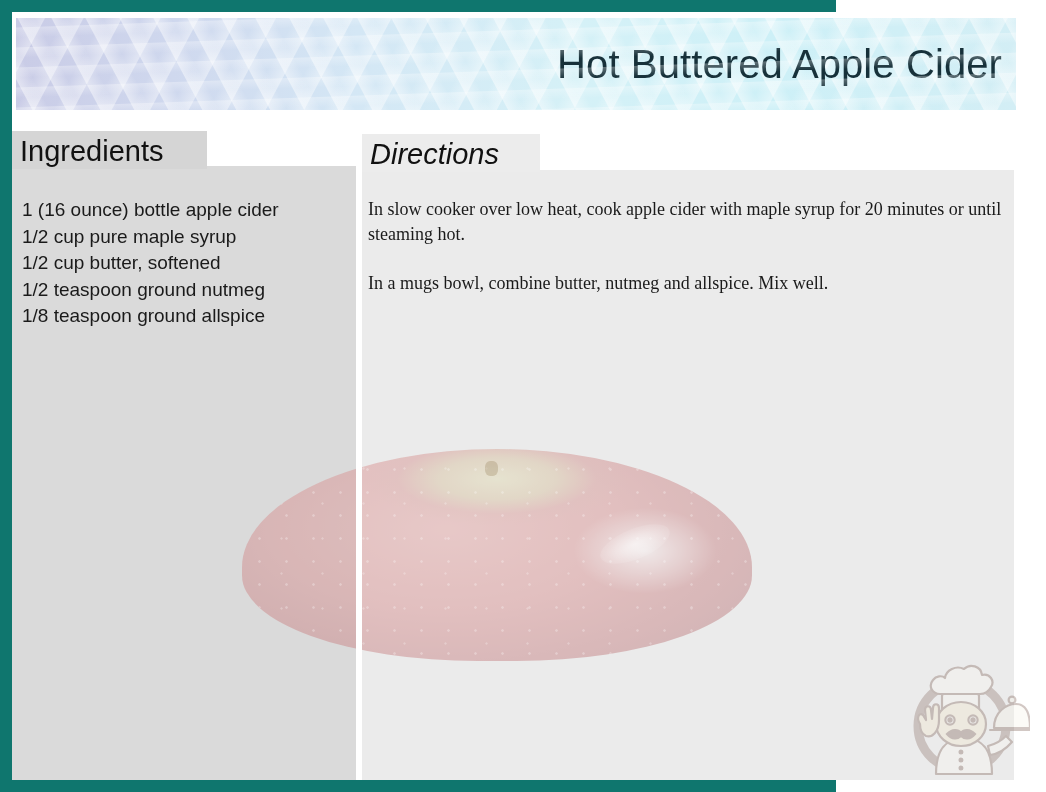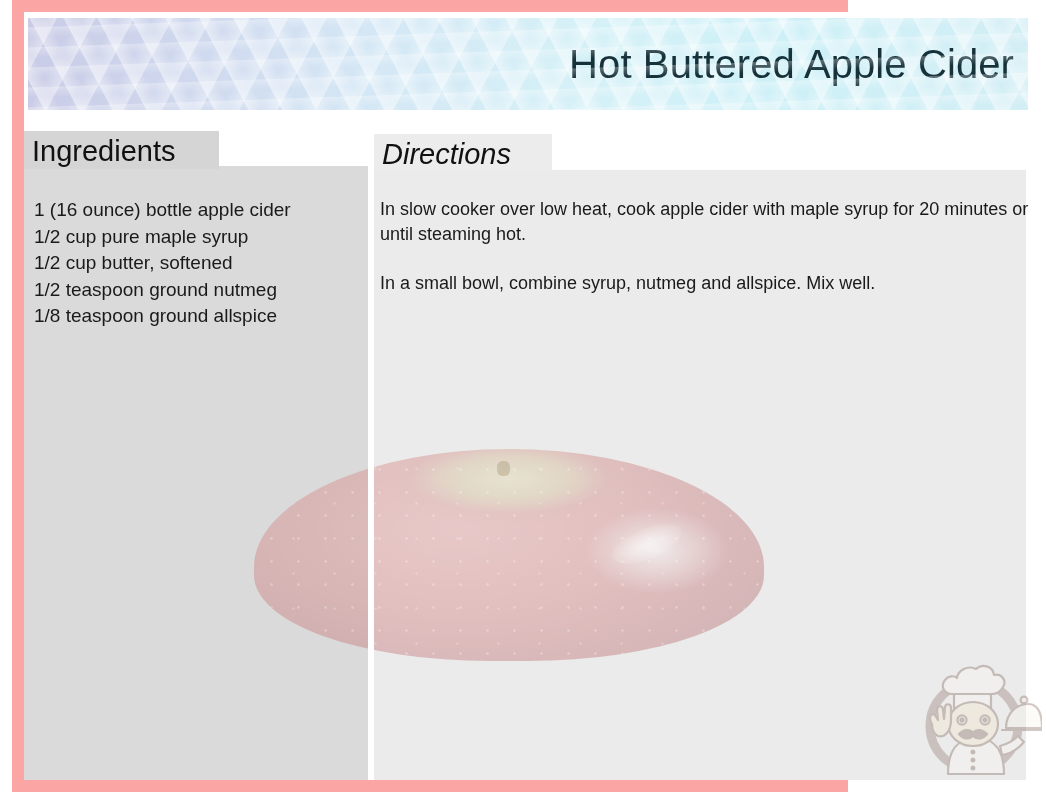--- a/index.html
+++ b/index.html
@@ -12,23 +12,22 @@
     height: 792px;
     overflow: hidden;
     font-family: "Liberation Sans", sans-serif;
   }
 
   
   .slide {
     position: relative;
     width: 836px;
     height: 792px;
-    background: #fca5a5;
+    background: #0f766e;
     box-sizing: border-box;
-    margin-left: 12px;
   }
   .slide-inner {
     position: absolute;
     left: 12px;
     top: 12px;
     width: 1022px;
     height: 768px;
     background: #ffffff;
     overflow: hidden;
   }
@@ -140,20 +139,21 @@
     position: absolute;
     left: 356px;
     top: 185px;
     width: 650px;
     font-size: 18px;
     line-height: 25px;
     color: #1a1a1a;
   }
   .directions-body p {
     margin: 0 0 24px 0;
+    font-family: Liberation Serif, serif;
   }
   .directions-body p:last-child { margin-bottom: 0; }
 
   
   .apple-wrap {
     position: absolute;
     left: 230px;
     top: 425px;
     width: 510px;
     height: 230px;
@@ -273,21 +273,21 @@
     <div class="ingredients-list">
       <div class="ing-line">1 (16 ounce) bottle apple cider</div>
       <div class="ing-line">1/2 cup pure maple syrup</div>
       <div class="ing-line">1/2 cup butter, softened</div>
       <div class="ing-line">1/2 teaspoon ground nutmeg</div>
       <div class="ing-line">1/8 teaspoon ground allspice</div>
     </div>
 
     <div class="directions-body">
       <p>In slow cooker over low heat, cook apple cider with maple syrup for 20 minutes or until steaming hot.</p>
-      <p>In a small bowl, combine syrup, nutmeg and allspice. Mix well.</p>
+      <p>In a mugs bowl, combine butter, nutmeg and allspice. Mix well.</p>
     </div>
 
     <svg class="chef-logo" viewBox="0 0 128 128">
       <g fill="none" stroke="#6d4b3f" stroke-width="2.6" stroke-linejoin="round" stroke-linecap="round">
 
         <circle cx="60" cy="76" r="44" stroke="#6d4b3f" stroke-width="9" opacity="0.85"></circle>
       </g>
       <g fill="#fdfaf3" stroke="#6d4b3f" stroke-width="2.2" stroke-linejoin="round" stroke-linecap="round">
 
         <path d="M34 124 C34 100 44 88 62 88 C80 88 90 100 90 124 Z"></path>

